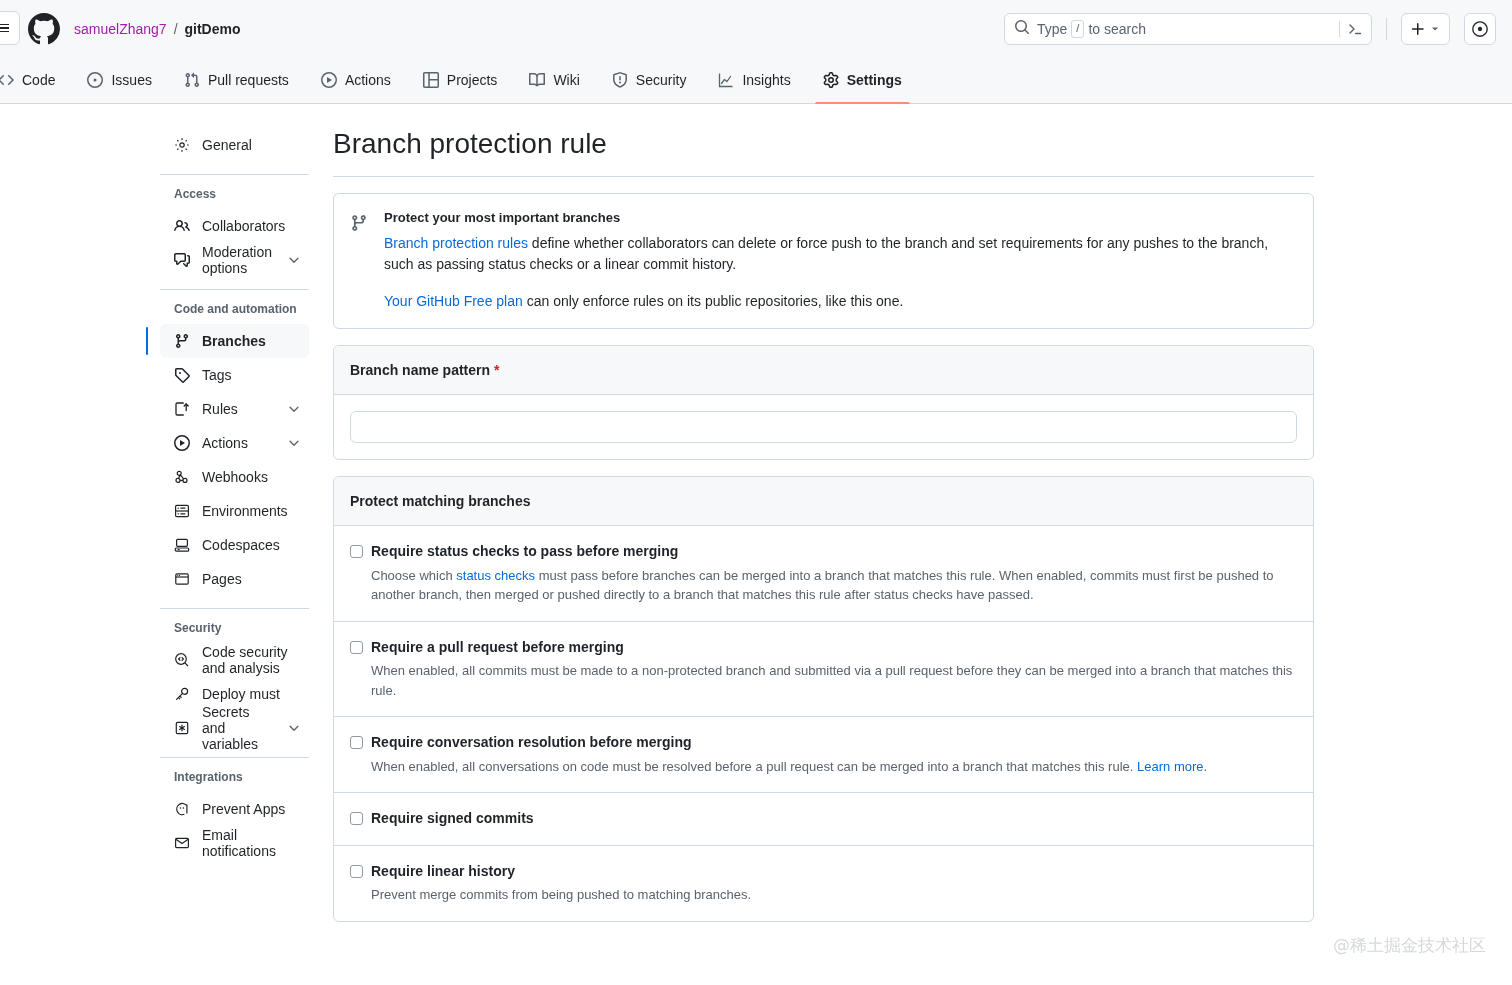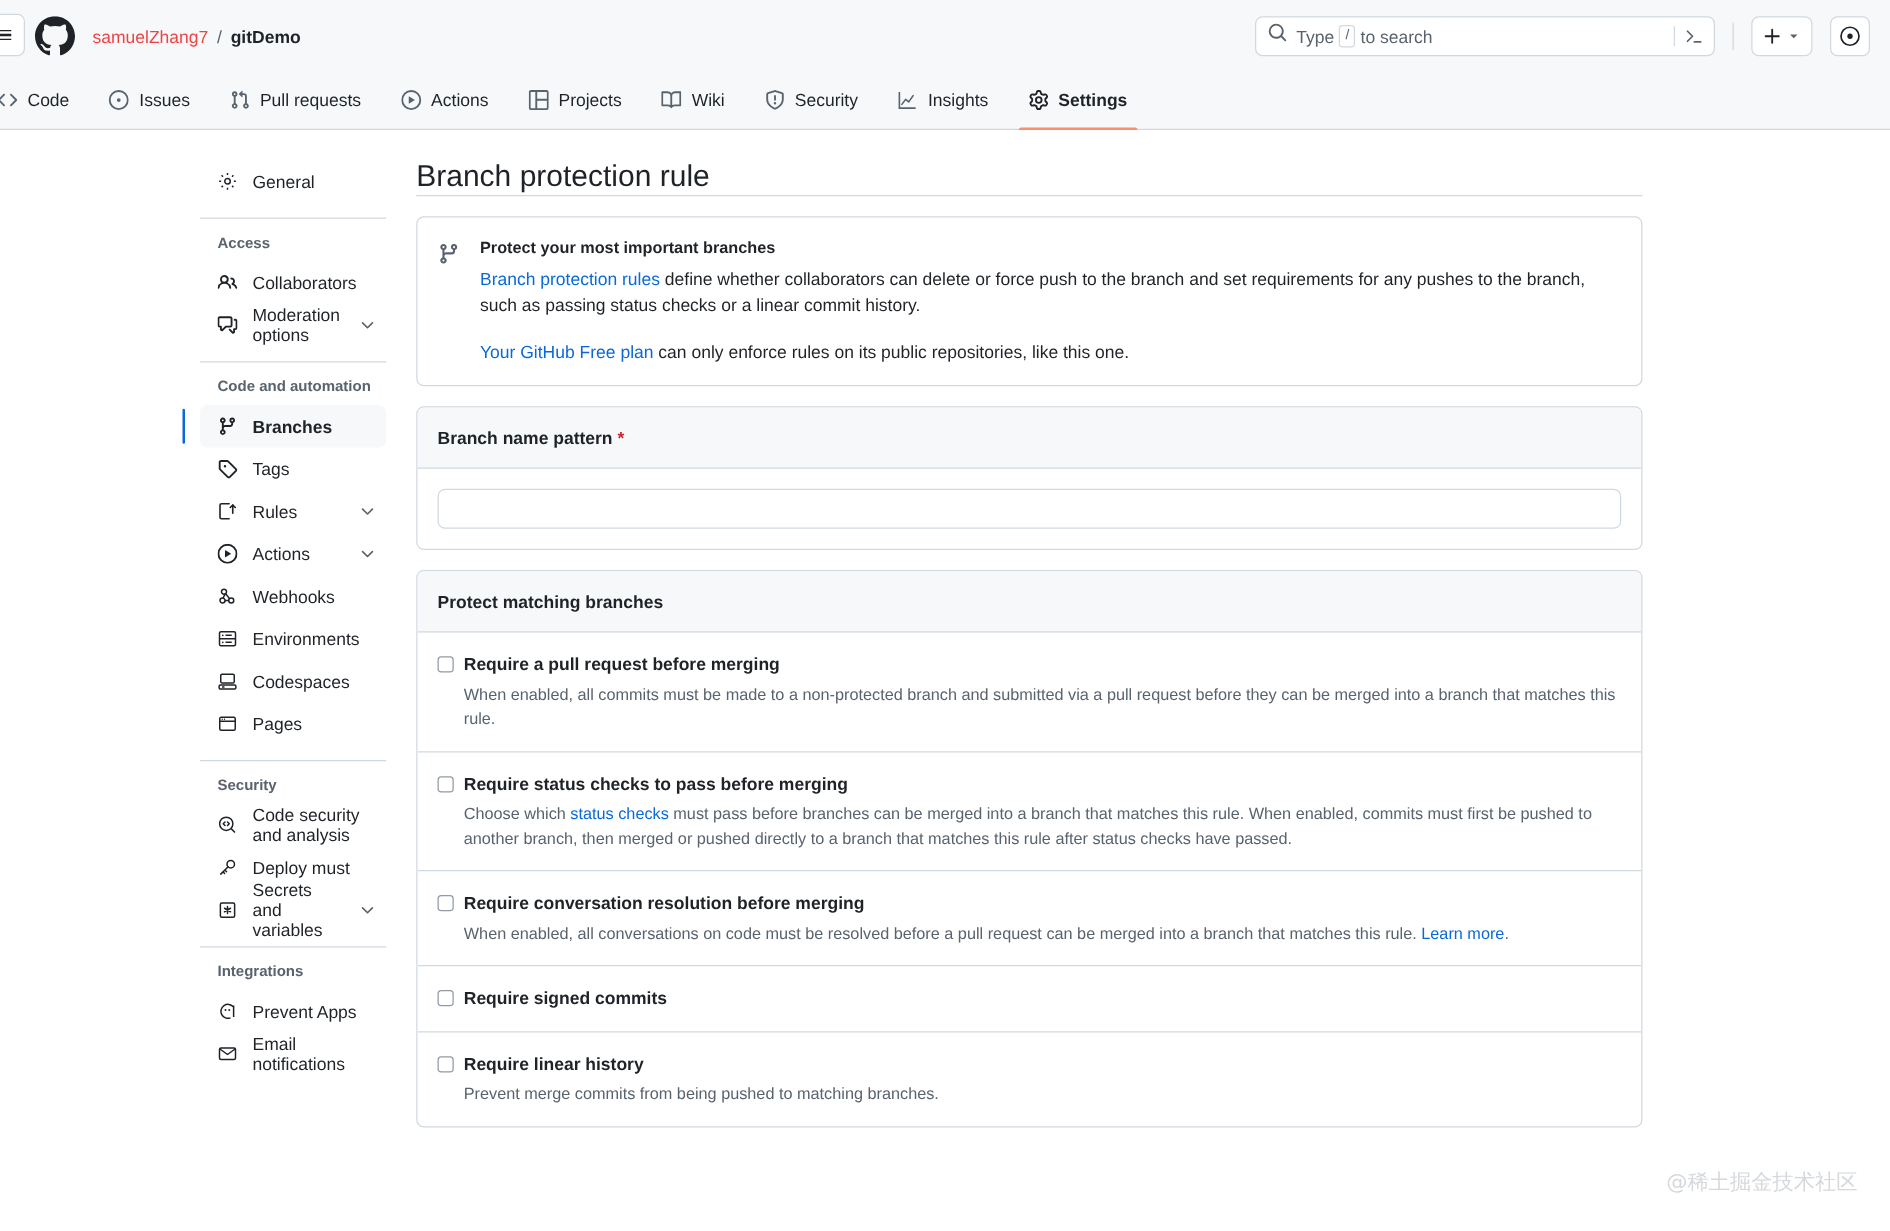--- a/index.html
+++ b/index.html
@@ -30,21 +30,21 @@
     display: flex; align-items: center; justify-content: center;
   }
   .hamburger span { display:block; width:14px; height:1.6px; background:#1f2328; margin:1.8px 0; }
   .gh-logo { margin-left: 28px; display: flex; align-items: center; }
   .breadcrumb {
     margin-left: 14px;
     font-size: 14px;
     display: flex; align-items: center; gap: 7px;
     white-space: nowrap;
   }
-  .breadcrumb .owner { color: #ef4444; }
+  .breadcrumb .owner { color: #a21caf; }
   .breadcrumb .sep { color: #59636e; }
   .breadcrumb .repo { font-weight: 700; color: #1f2328; }
 
   .header-right {
     margin-left: auto;
     display: flex; align-items: center; gap: 0; justify-content: center;
   }
   .search-box {
     width: 368px; height: 32px;
     border: 1px solid #d1d9e0;
@@ -138,21 +138,22 @@
     padding: 0 8px 0 14px; margin-bottom: 8px;
   }
 
   
   .main {
     flex: 1;
     padding: 24px 198px 0 0;
     min-width: 0;
   }
   .page-title {
-    font-size: 24px; font-weight: 400; color: #1f2328;
+    font-size: 28px; font-weight: 400; color: #1f2328;
+    padding-bottom: 16px;
     border-bottom: 1px solid #d1d9e0;
     margin-bottom: 16px;
   }
   .card {
     border: 1px solid #d1d9e0;
     border-radius: 6px;
     background: #ffffff;
     margin-bottom: 16px;
     overflow: hidden;
   }
@@ -611,34 +612,34 @@
         <input class="text-input" type="text" placeholder="" style="">
       </div>
     </div>
 
     <div class="card">
       <div class="card-header">Protect matching branches</div>
 
       <div class="check-row">
         <div class="check-line">
           <input type="checkbox" class="cb" style="">
-          <span class="check-title">Require a pull request before merging</span>
+          <span class="check-title">Require status checks to pass before merging</span>
         </div>
         <div class="check-desc">
-          <span>When enabled, all commits must be made to a non-protected branch and submitted via a pull request before they can be merged into a branch that matches this rule.</span>
+          <span>Choose which </span><a class="lnk" href="#">status checks</a><span> must pass before branches can be merged into a branch that matches this rule. When enabled, commits must first be pushed to another branch, then merged or pushed directly to a branch that matches this rule after status checks have passed.</span>
         </div>
       </div>
 
       <div class="check-row">
         <div class="check-line">
           <input type="checkbox" class="cb" style="">
-          <span class="check-title">Require status checks to pass before merging</span>
+          <span class="check-title">Require a pull request before merging</span>
         </div>
         <div class="check-desc">
-          <span>Choose which </span><a class="lnk" href="#">status checks</a><span> must pass before branches can be merged into a branch that matches this rule. When enabled, commits must first be pushed to another branch, then merged or pushed directly to a branch that matches this rule after status checks have passed.</span>
+          <span>When enabled, all commits must be made to a non-protected branch and submitted via a pull request before they can be merged into a branch that matches this rule.</span>
         </div>
       </div>
 
       <div class="check-row">
         <div class="check-line">
           <input type="checkbox" class="cb" style="">
           <span class="check-title">Require conversation resolution before merging</span>
         </div>
         <div class="check-desc">
           <span>When enabled, all conversations on code must be resolved before a pull request can be merged into a branch that matches this rule. </span><a class="lnk" href="#">Learn more</a><span>.</span>

